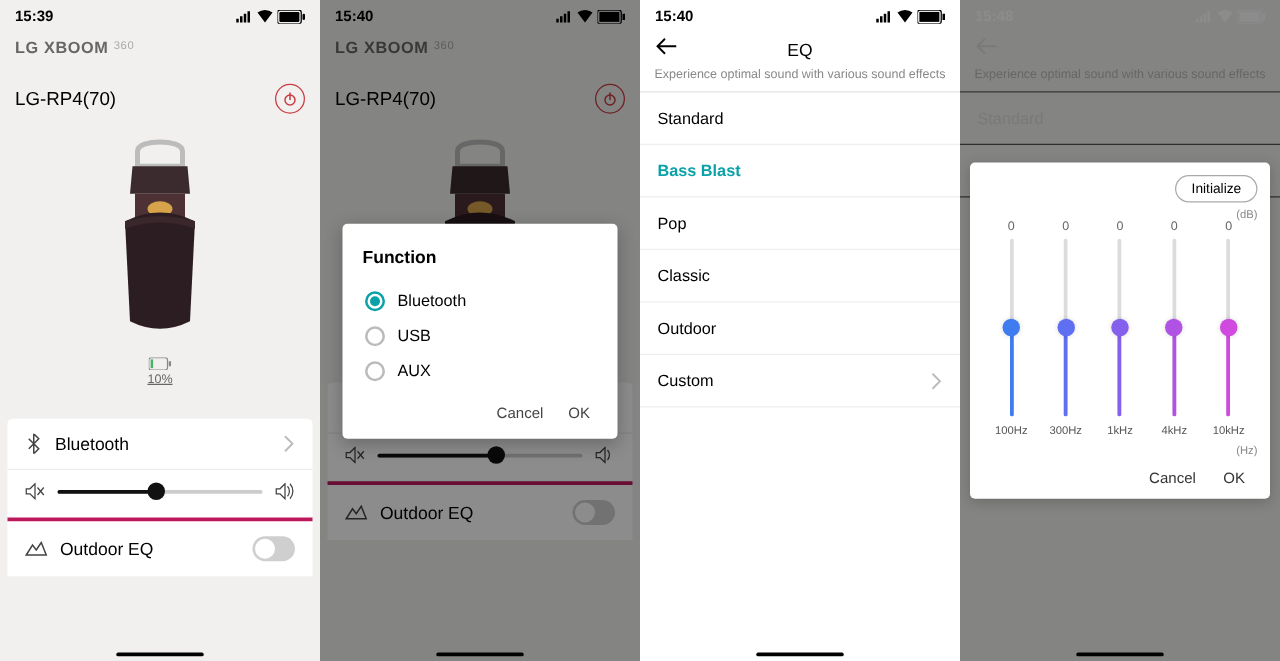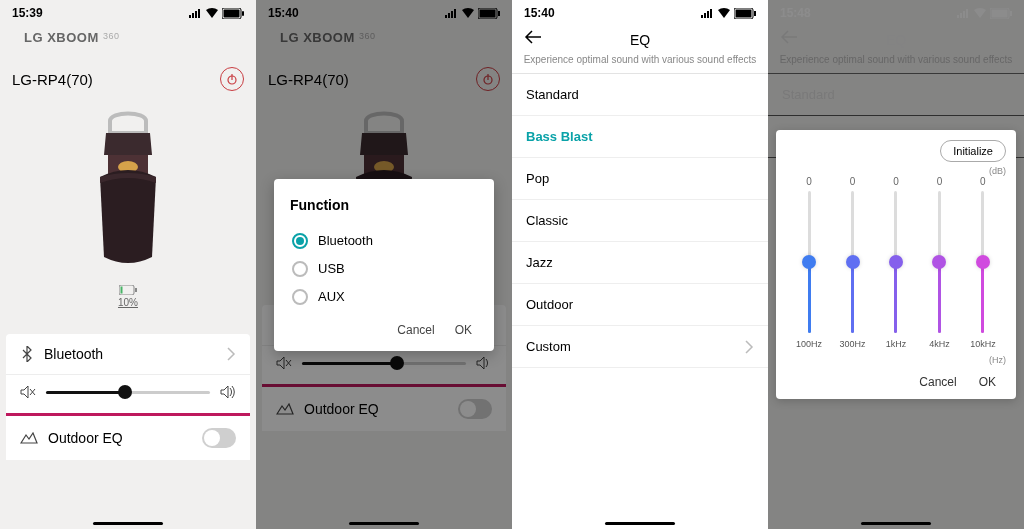--- a/index.html
+++ b/index.html
@@ -7,21 +7,21 @@
   .container { display: flex; width: 1024px; height: 402px; }
   .pane { width: 256px; height: 529px; position: relative; overflow: hidden; background: #f1f0ef; flex-shrink: 0; }
   .pane.dim::after { content: ""; position: absolute; inset: 0; background: rgba(0,0,0,.45); pointer-events: none; }
   .statusbar { display: flex; justify-content: space-between; align-items: center; padding: 6px 12px 2px; font-size: 12px; font-weight: 600; }
   .status-icons { display: flex; align-items: center; gap: 3px; }
   .bars { display: flex; align-items: flex-end; gap: 1px; margin-right: 2px; }
   .bars span { width: 2px; background: #000; display: block; }
   .bars span:nth-child(1){height:3px;} .bars span:nth-child(2){height:5px;}
   .bars span:nth-child(3){height:7px;} .bars span:nth-child(4){height:9px;}
   svg.wifi, svg.batt { display:block; }
-  .brand { padding: 8px 24px 4px; font-size: 13px; letter-spacing: .5px; color: #888; }
+  .brand { padding: 8px 12px 4px; font-size: 13px; letter-spacing: .5px; color: #888; }
   .brand b { color:#666; font-weight: 700; }
   .brand span.light { font-size: 9px; vertical-align: 3px; color:#aaa; }
   .header-row { display:flex; align-items:center; justify-content:space-between; padding: 18px 12px 4px; }
   .device-name { font-size: 15px; font-weight: 500; }
   .power-btn { width: 24px; height: 24px; border: 1px solid #c93d42; border-radius: 50%; display:flex; align-items:center; justify-content:center; color:#c93d42; }
   .speaker-wrap { text-align:center; padding: 12px 0 6px; }
   .batt-small { font-size: 10px; color:#666; display:flex; flex-direction:column; align-items:center; gap:2px; margin-top:6px;text-decoration:underline; }
   .main-list { background:#fff; margin: 20px 6px 0; border-radius: 4px 4px 0 0; }
   .row { display:flex; align-items:center; justify-content:space-between; padding: 12px 14px; border-top:3px solid #be185d; }
   .row:first-child { border-top:none; }
@@ -305,23 +305,20 @@
     <div class="rowp active">
           <span>Bass Blast</span>
         </div>
     <div class="rowp">
           <span>Pop</span>
         </div>
     <div class="rowp">
           <span>Classic</span>
         </div>
     <div class="rowp">
-          <span>Jazz</span>
-        </div>
-    <div class="rowp">
           <span>Outdoor</span>
         </div>
     <div class="rowp">
       <span>Custom</span>
       <svg class="chev" width="10" height="14" viewBox="0 0 10 14">
             <path d="M2 1 L8 7 L2 13" fill="none" stroke-width="1.5"></path>
           </svg>
     </div>
   </div>
   <div class="home-ind"></div>

